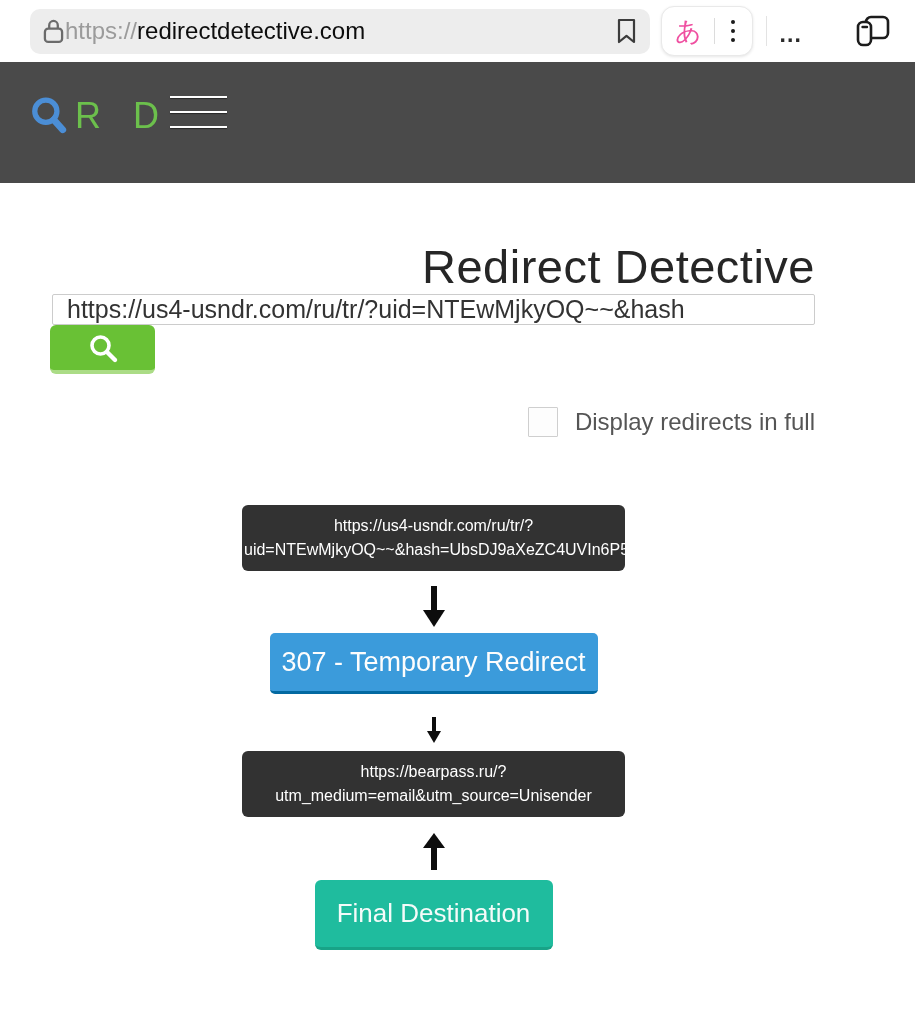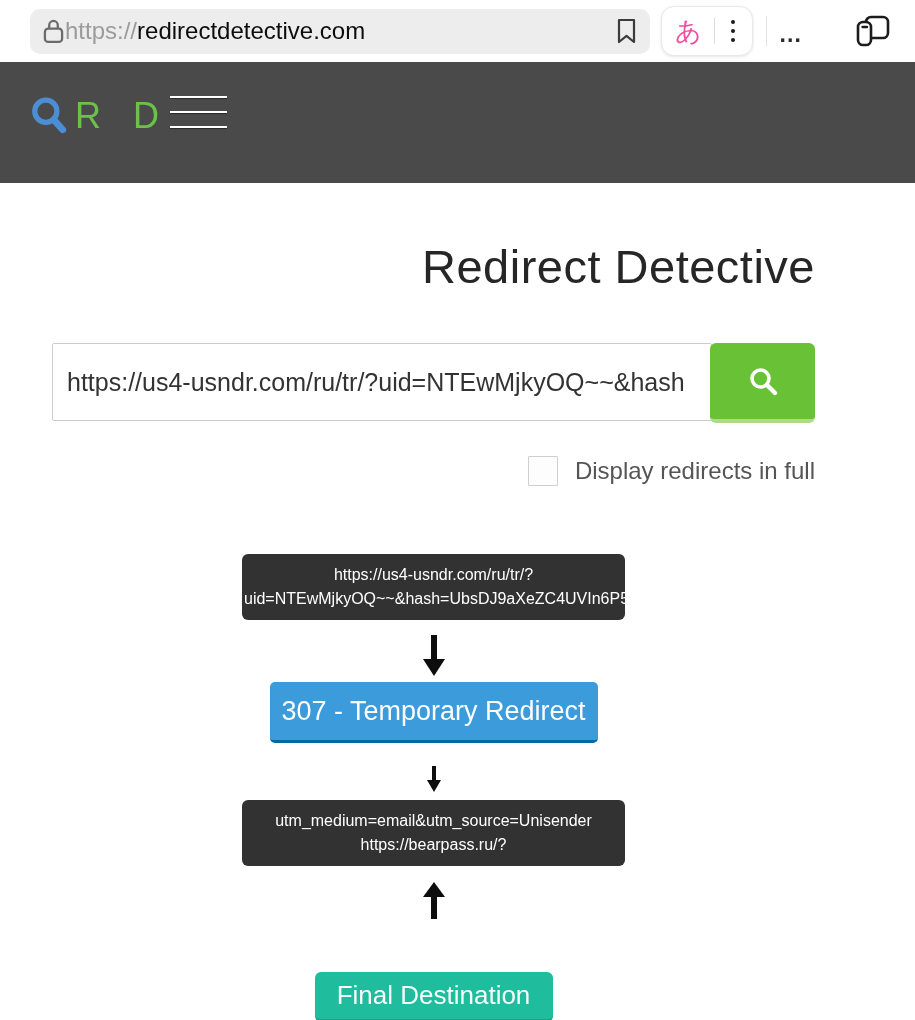--- a/index.html
+++ b/index.html
@@ -41,21 +41,21 @@
   .logo-letters{ font-size:36px; font-weight:300; color:#6cc04c; letter-spacing:11px; line-height:1; margin-left:3px; }
   .hamburger{ width:57px; display:flex; flex-direction:column; gap:13px; cursor:pointer; margin-top:-22px; }
   .hamburger span{ height:2px; background:#ffffff; box-shadow:0 1px 1px rgba(0,0,0,.45); display:block; }
 
   
   .container{ width:763px; margin-left:52px; }
   .page-title{
     margin-top:56px; text-align:right; font-weight:300; font-size:47px;
     color:#262626; letter-spacing:.5px;
   }
-  .search-row{ display:flex; margin-top:49px; height:80px; }
+  .search-row{ display:flex; height:80px;flex-direction:column; }
   .search-input{
     flex:1; height:78px; border:1px solid #ccc; border-radius:2px;
     font-size:25px; color:#333; padding:0 14px;
     font-family:"Liberation Sans", sans-serif; outline:none;
   }
   .search-btn{
     width:105px; height:80px; margin-left:-2px; background:#69c135;
     border:none; border-bottom:4px solid #abdc86; border-radius:6px;
     display:flex; align-items:center; justify-content:center; cursor:pointer;
   }
@@ -77,23 +77,23 @@
   .arrow{ display:block; }
   .arrow-lg-down{ margin:15px 0 6px 0; }
   .arrow-sm-down{ margin:23px 0 8px 0; }
   .arrow-up{ margin:16px 0 10px 0; }
   .status-box{
     width:328px; height:61px; background:#3b9bdb; border-radius:5px;
     border-bottom:3px solid #0369a1; color:#fdfdfd; font-size:27px;
     display:flex; align-items:center; justify-content:center; cursor:default;
   }
   .final-box{
-    width:238px; height:50px; background:#1fbc9e; border-radius:6px;
+    width:238px; height:70px; background:#1fbc9e; border-radius:6px;
     border-bottom:3px solid #18a387; color:#f4fbf9; font-size:26px;
-    display:flex; align-items:center; justify-content:center; cursor:default;margin-top:43px;
+    display:flex; align-items:center; justify-content:center; cursor:default;
   }
 </style>
 </head>
 <body>
 
 <div class="browser-bar">
   <div class="url-pill">
     <span style="display:flex;">
       <svg width="21" height="26" viewBox="0 0 22 27" fill="none">
         <rect x="2" y="11" width="18" height="14" rx="3.5" stroke="#6b6b6b" stroke-width="2.4"></rect>
@@ -183,22 +183,22 @@
     <div class="status-box">
       <span>307 - Temporary Redirect</span>
     </div>
 
     <svg class="arrow arrow-sm-down" width="14" height="26" viewBox="0 0 14 26">
       <rect x="5" y="0" width="4" height="15" fill="#0d0d0d"></rect>
       <polygon points="0,14 14,14 7,26" fill="#0d0d0d"></polygon>
     </svg>
 
     <div class="url-box">
+      <div class="url-line">https://bearpass.ru/?</div>
       <div class="url-line">utm_medium=email&amp;utm_source=Unisender</div>
-      <div class="url-line">https://bearpass.ru/?</div>
     </div>
 
     <svg class="arrow arrow-up" width="22" height="37" viewBox="0 0 22 37">
       <polygon points="0,15 22,15 11,0" fill="#0d0d0d"></polygon>
       <rect x="8" y="13" width="6" height="24" fill="#0d0d0d"></rect>
     </svg>
 
     <div class="final-box">
       <span>Final Destination</span>
     </div>

